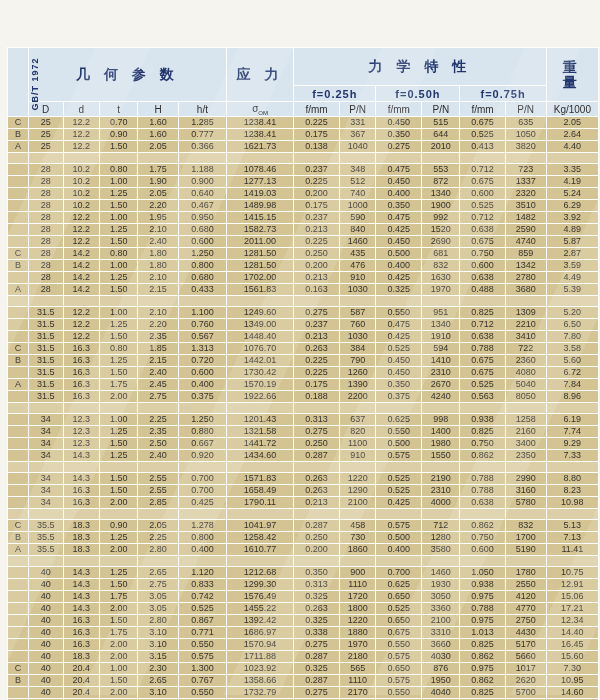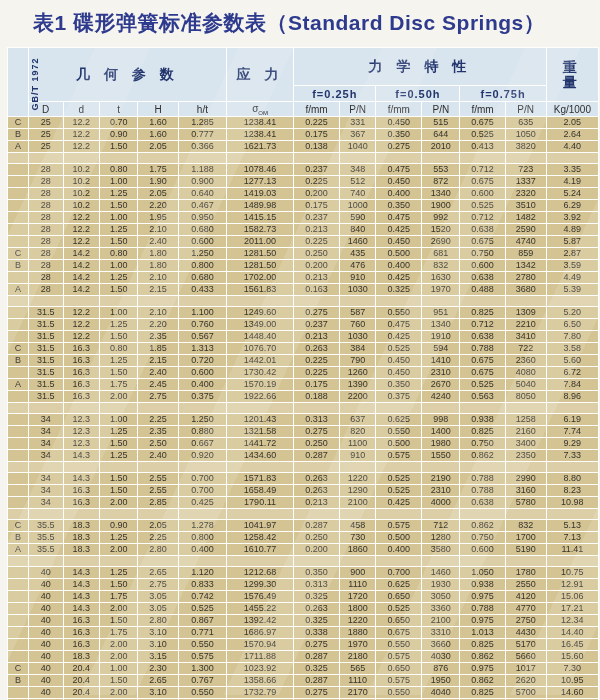--- a/index.html
+++ b/index.html
@@ -50,21 +50,20 @@
     background:repeating-linear-gradient(115deg,
       rgba(255,255,255,0) 0px, rgba(255,255,255,0) 80px,
       rgba(255,255,255,0.13) 80px, rgba(255,255,255,0.13) 130px);
   }
 </style>
 </head>
 <body>
 
 <div class="page">
 
-  <div class="title">表1 碟形弹簧标准参数表（Standard Disc Springs）</div>
 
   <table class="spring">
     <colgroup>
       <col style="width:3.6%">
         <col style="width:6.0%">
         <col style="width:6.3%">
       <col style="width:6.6%">
         <col style="width:7.0%">
         <col style="width:8.3%">
       <col style="width:11.6%">

